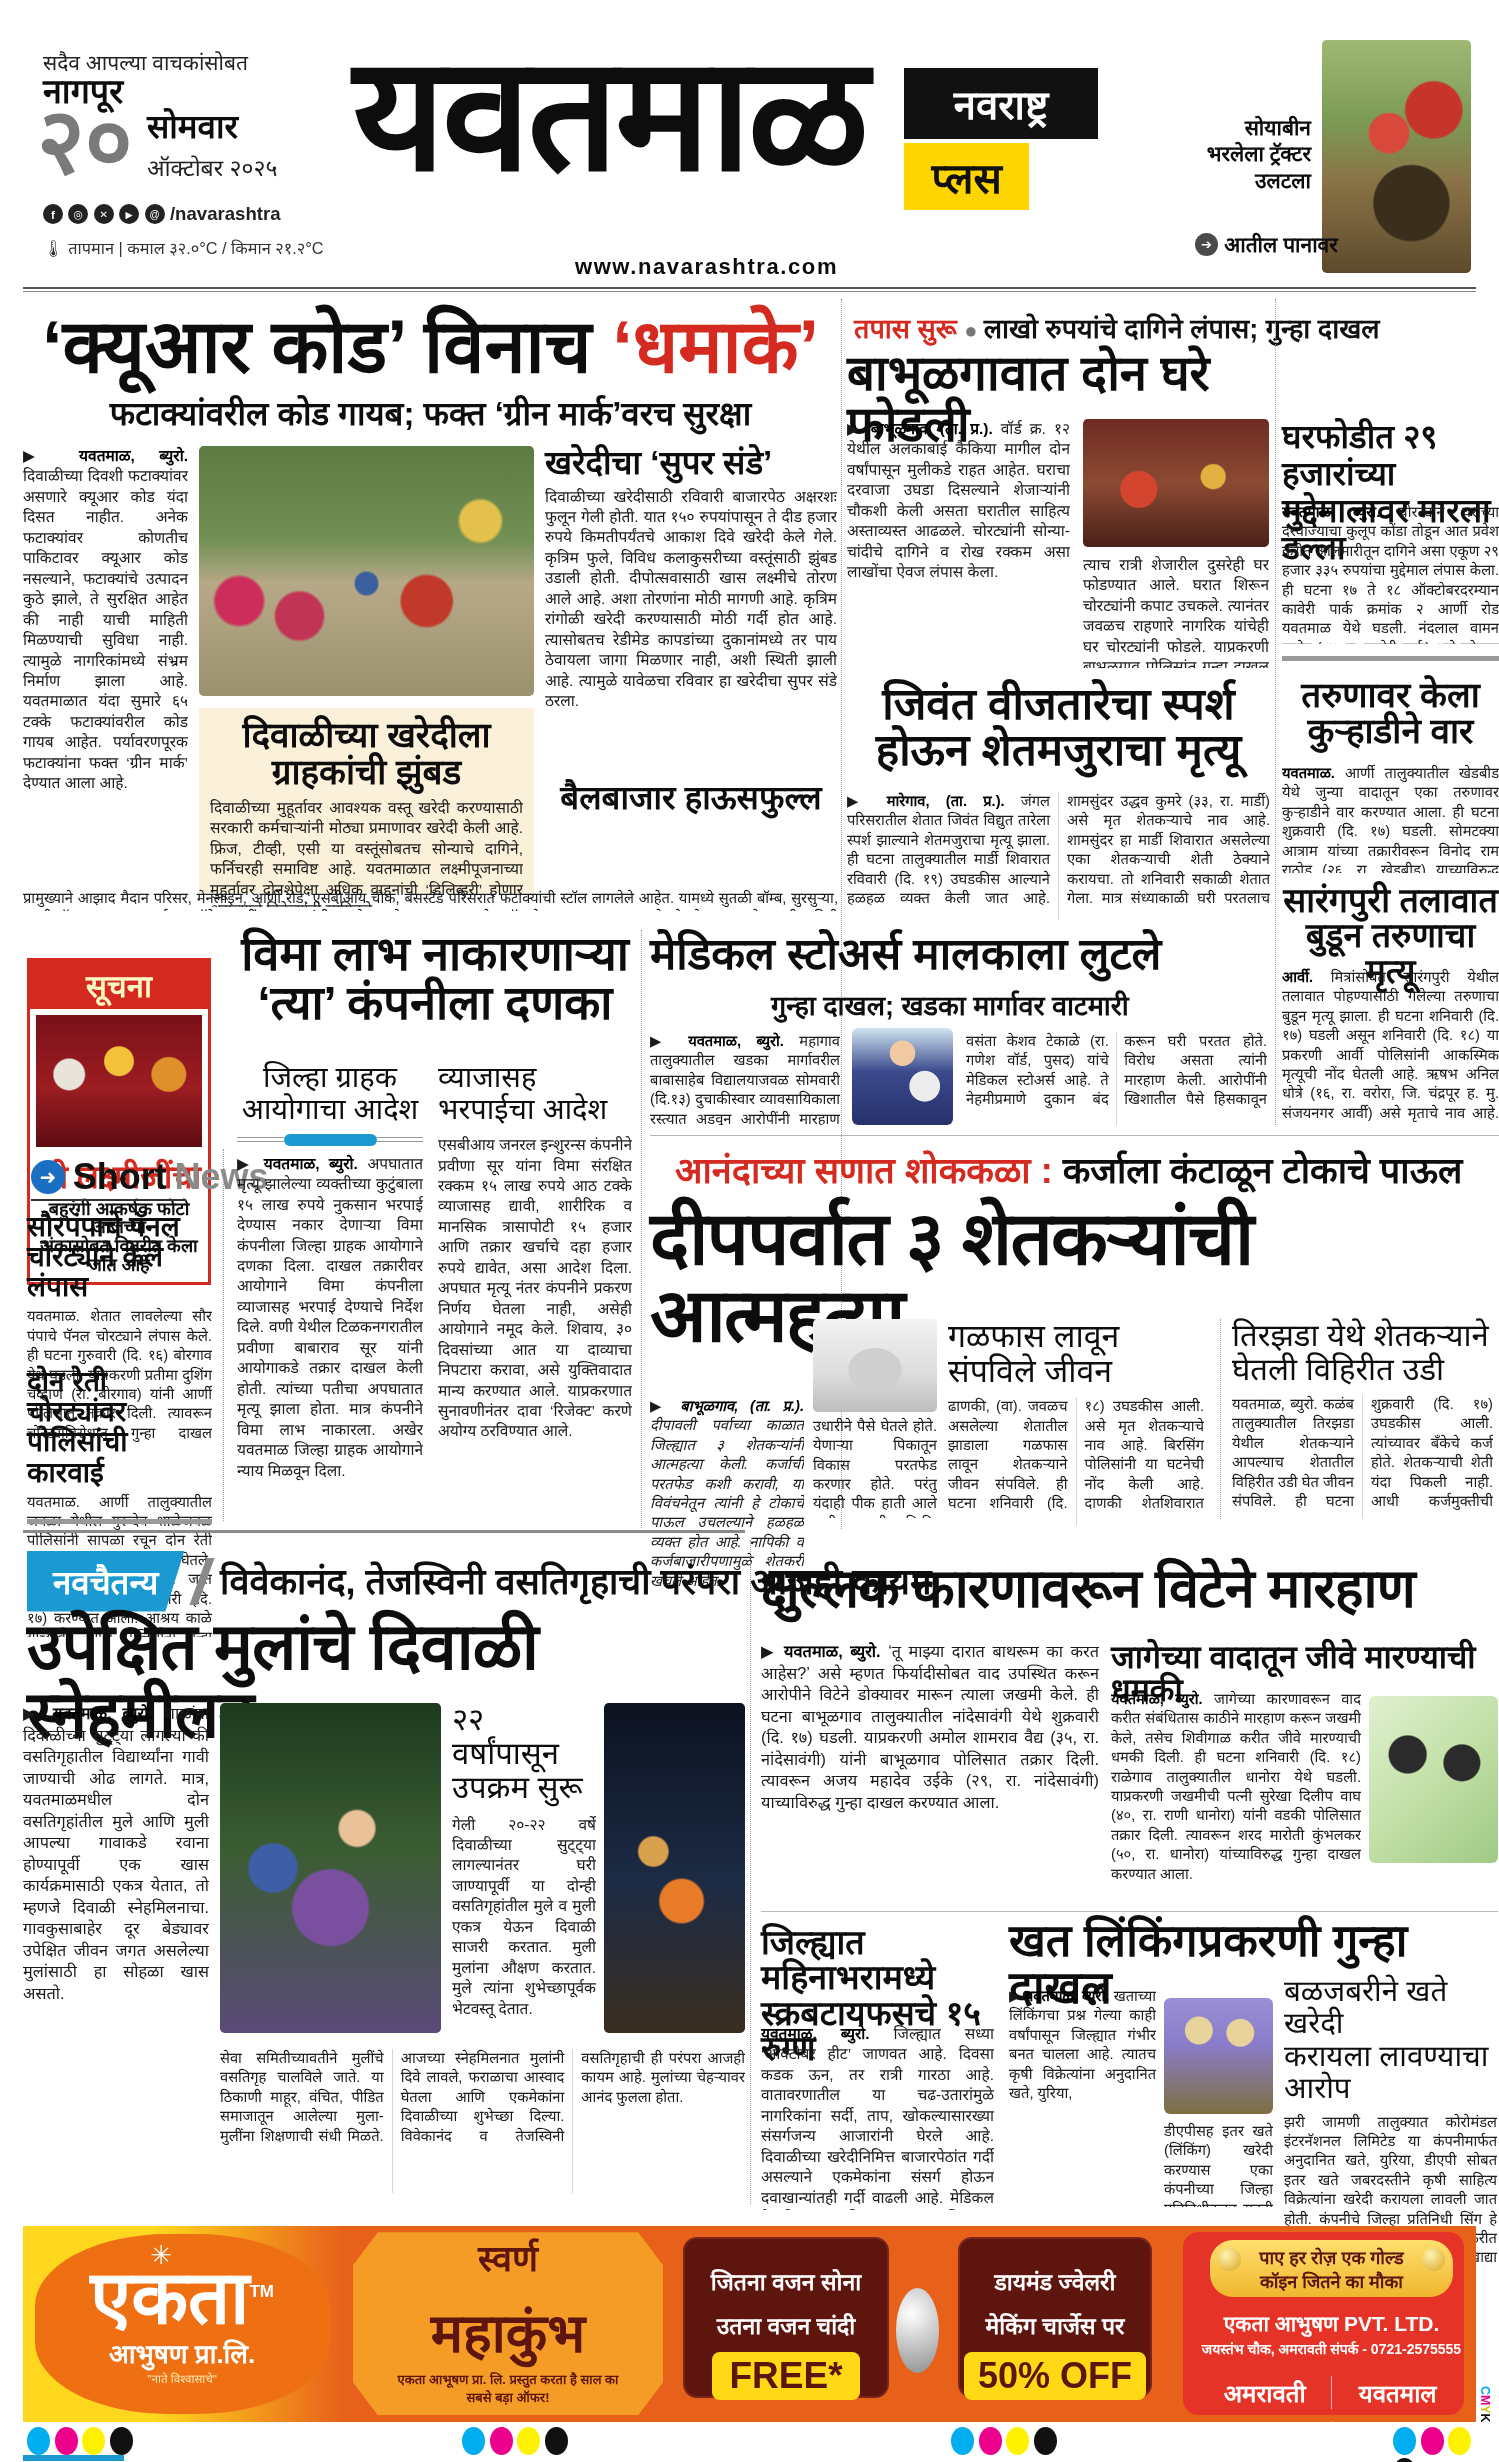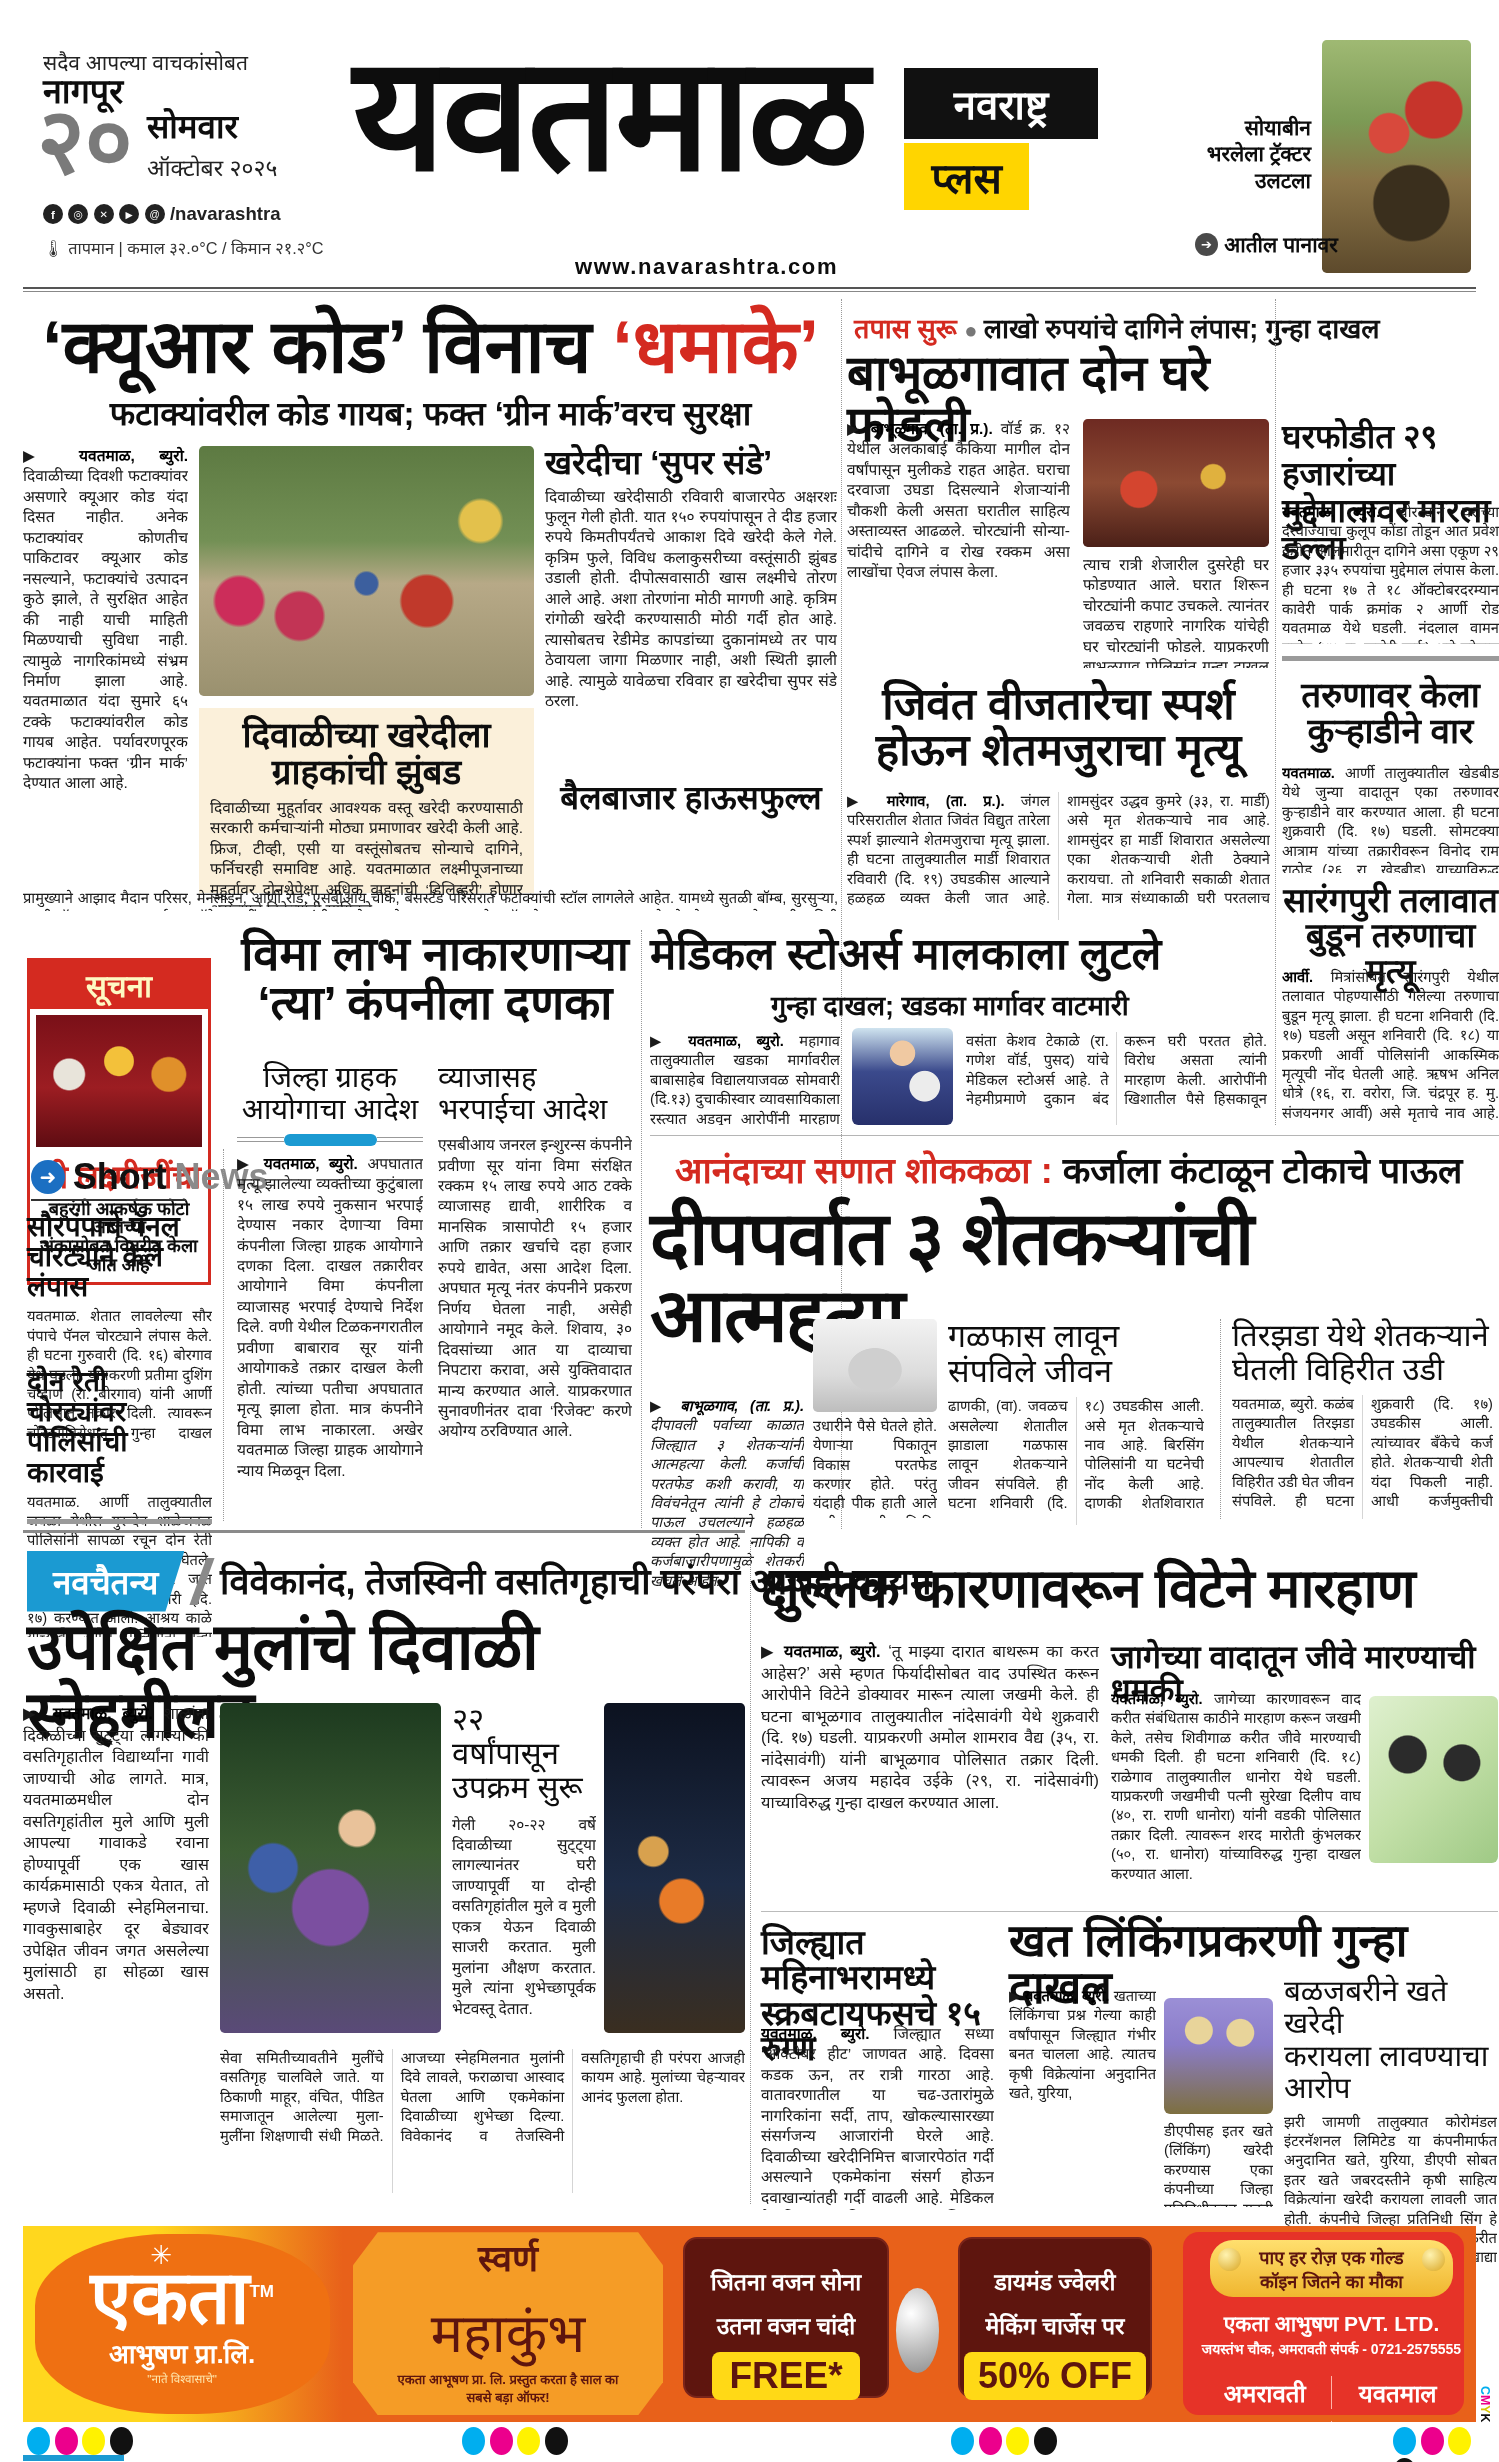--- a/index.html
+++ b/index.html
@@ -322,21 +322,21 @@
       <div style="position:absolute;top:6.2px;left:116px;color:#fff;font-size:26px;">✳</div>
       <div style="color:#fff;font-size:74px;font-weight:bold;line-height:1;">
         <span>एकता</span><sup style="font-size:17px;">TM</sup>
       </div>
       <div style="color:#fff;font-size:26px;font-weight:bold;">आभुषण प्रा.लि.</div>
       <div style="color:#ffe9b0;font-size:11.6px;">"नाते विश्वासाचे"</div>
     </div>
 
     <div style="position:absolute;left:330px;top:6.2px;width:310px;height:183px;background:#f59c26;border-radius:22px;clip-path:polygon(8% 0,92% 0,100% 18%,100% 82%,92% 100%,8% 100%,0 82%,0 18%);display:flex;flex-direction:column;align-items:center;justify-content:center;">
       <div style="color:#5e150e;font-size:36px;font-weight:bold;line-height:1;">स्वर्ण</div>
-      <div style="color:#5e150e;font-size:54px;font-weight:normal;line-height:1.05;margin-top:28px;">महाकुंभ</div>
+      <div style="color:#5e150e;font-size:54px;font-weight:bold;line-height:1.05;margin-top:28px;">महाकुंभ</div>
       <div style="color:#5e150e;font-size:13px;font-weight:bold;margin-top:7.8px;text-align:center;">
         <div>एकता आभूषण प्रा. लि. प्रस्तुत करता है साल का</div>
         <div>सबसे बड़ा ऑफर!</div>
       </div>
     </div>
 
     <div class="badge" style="position:absolute;left:660px;top:11px;width:206px;height:161px;padding-top:14px;box-sizing:border-box;">
       <div class="adtxt" style="font-size:23px;">जितना वजन सोना</div>
       <div class="adtxt" style="font-size:23px;">उतना वजन चांदी</div>
       <div class="cta" style="font-size:37px;padding:3.1px 17px;margin-top:11px;">FREE*</div>

